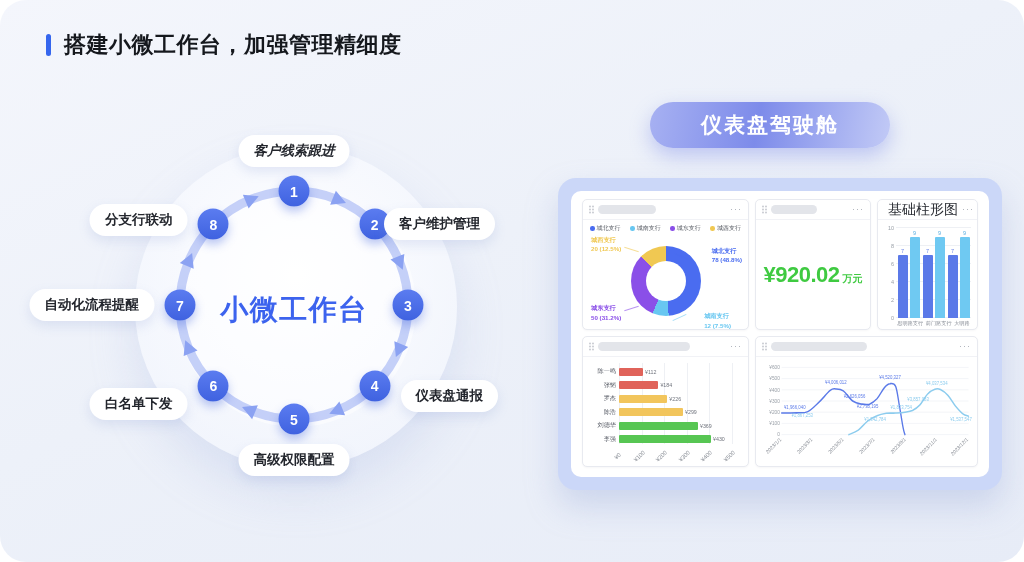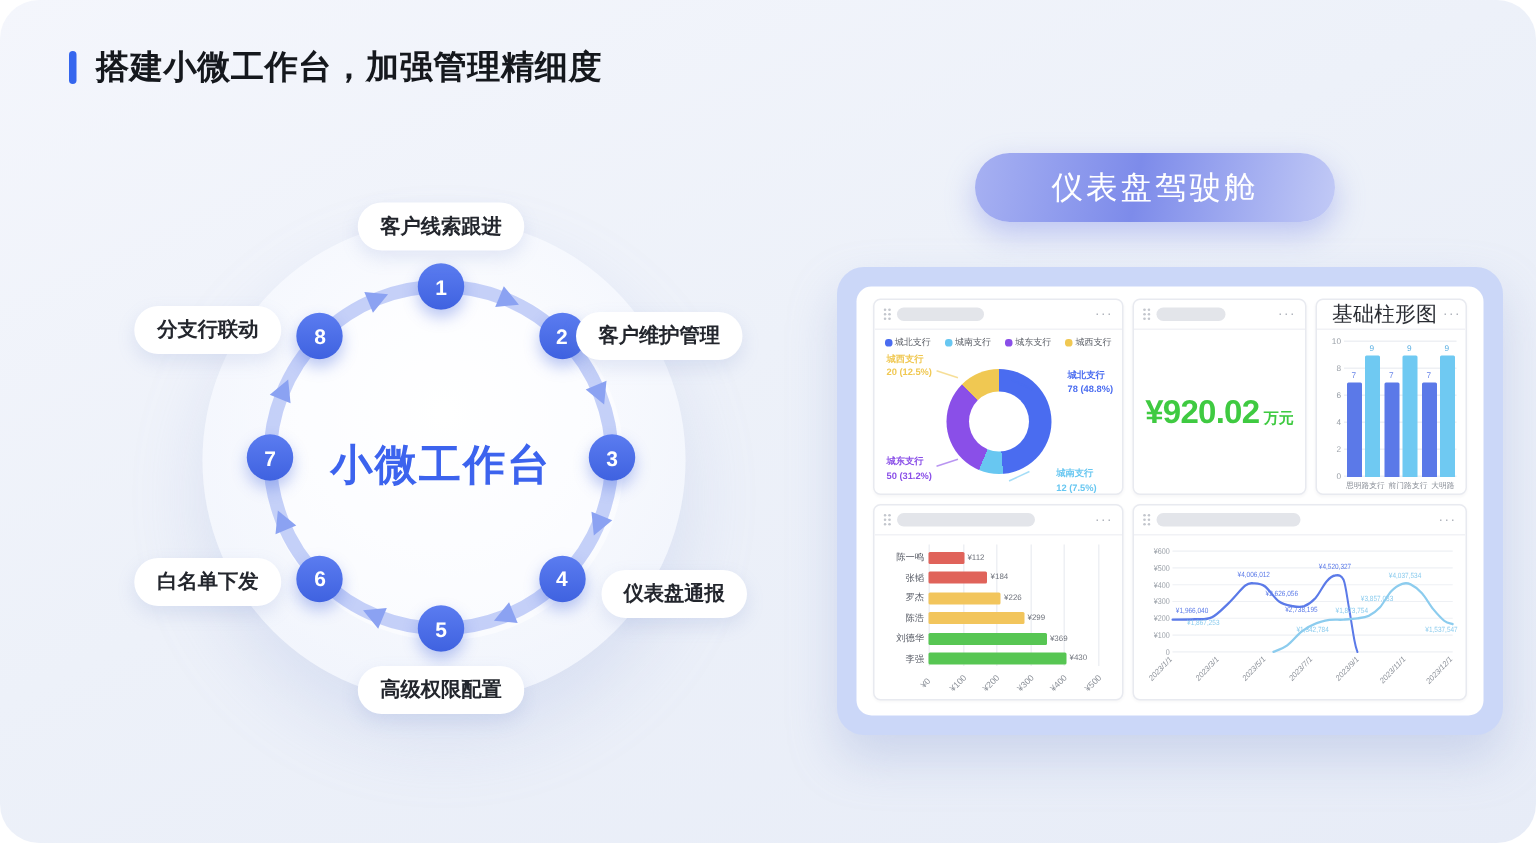--- a/index.html
+++ b/index.html
@@ -21,21 +21,21 @@
         color:#fff;font-size:14px;font-weight:700;display:flex;align-items:center;justify-content:center;
         box-shadow:0 5px 10px rgba(62,97,222,.35);transform:translate(-50%,-50%);z-index:3;}
   .cycle-pill{position:absolute;background:#fff;border-radius:18px;padding:7px 15px;
         font-size:13.5px;font-weight:600;color:#23262d;white-space:nowrap;z-index:3;
         box-shadow:0 5px 12px rgba(124,145,205,.18);}
   .cycle-center{position:absolute;left:214px;top:291px;width:160px;text-align:center;
         font-size:28px;font-weight:700;color:#3c63ee;letter-spacing:1.5px;z-index:2;}
   
   .badge{position:absolute;left:650px;top:102px;width:240px;height:46px;border-radius:23px;
         background:linear-gradient(100deg,#a7b1f2 0%,#7d8bea 45%,#c2caf6 100%);
-        display:flex;align-items:center;justify-content:center;color:#fff;font-size:21px;font-weight:400;
+        display:flex;align-items:center;justify-content:center;color:#fff;font-size:21px;font-weight:700;
         letter-spacing:2px;box-shadow:0 8px 20px rgba(128,142,232,.45);text-align:center;}
   
   .dash{position:absolute;left:558px;top:178px;width:444px;height:312px;border-radius:18px;
         background:#cbd7f8;padding:13px;box-sizing:border-box;box-shadow:0 16px 32px rgba(150,165,215,.35);}
   .panel{width:100%;height:100%;background:#fff;border-radius:10px;box-sizing:border-box;
         padding:8px 11px 10px;display:flex;flex-direction:column;}
   .panel-head{display:flex;align-items:center;gap:5px;height:15px;margin-bottom:5px;}
   .panel-title{font-size:9px;font-weight:700;color:#23262d;}
   .cards{flex:1;display:grid;grid-template-columns:167px 116px 1fr;grid-template-rows:1fr 1fr;gap:6px;}
   .card{background:#fff;border:1px solid #e8eaf0;border-radius:5px;box-shadow:0 1px 2px rgba(40,50,80,.04);
@@ -103,31 +103,32 @@
         <path d="M211.9408270822218,58.121884184999125 L201.87663936980198,45.83521963805322 L196.13638788432564,59.693412625722516 Z" fill="#8ba2f2"></path>
         <path d="M268.76641759757246,124.68900450298135 L270.33794603829585,108.88456530508516 L256.4797530506265,114.6248167905615 Z" fill="#8ba2f2"></path>
         <path d="M261.87811581500085,211.9408270822218 L274.1647803619468,201.87663936980198 L260.30658737427746,196.13638788432564 Z" fill="#8ba2f2"></path>
         <path d="M195.3109954970187,268.76641759757246 L211.11543469491485,270.33794603829585 L205.37518320943852,256.4797530506265 Z" fill="#8ba2f2"></path>
         <path d="M108.05917291777824,261.8781158150009 L118.12336063019809,274.16478036194684 L123.86361211567443,260.3065873742775 Z" fill="#8ba2f2"></path>
         <path d="M51.233582402427494,195.3109954970186 L49.6620539617041,211.1154346949148 L63.5202469493734,205.37518320943846 Z" fill="#8ba2f2"></path>
         <path d="M58.12188418499914,108.05917291777816 L45.83521963805323,118.123360630198 L59.69341262572253,123.86361211567436 Z" fill="#8ba2f2"></path>
         <path d="M124.68900450298138,51.233582402427494 L108.88456530508519,49.6620539617041 L114.62481679056152,63.5202469493734 Z" fill="#8ba2f2"></path>
       </svg>
       <div class="cycle-node" style="left: 294px; top: 191px;">1</div>
-      <div class="cycle-pill" style="left: 294px; top: 135px; transform: translateX(-50%);">客户线索跟进</div>
+      <div class="cycle-pill" style="left: 294px; top: 135px; transform: translateX(-50%); font-style: italic;">客户线索跟进</div>
       <div class="cycle-node" style="left: 374.61px; top: 224.39px;">2</div>
       <div class="cycle-pill" style="left: 384px; top: 224.39px; transform: translateY(-50%);">客户维护管理</div>
       <div class="cycle-node" style="left: 408px; top: 305px;">3</div>
       <div class="cycle-node" style="left: 374.61px; top: 385.61px;">4</div>
       <div class="cycle-pill" style="left: 400.61px; top: 395.61px; transform: translateY(-50%);">仪表盘通报</div>
       <div class="cycle-node" style="left: 294px; top: 419px;">5</div>
       <div class="cycle-pill" style="left: 294px; top: 444px; transform: translateX(-50%);">高级权限配置</div>
       <div class="cycle-node" style="left: 213.39px; top: 385.61px;">6</div>
-      <div class="cycle-pill" style="left: 187.39px; top: 388px; transform: translate(-100%, -50%); text-align: center;">白名单下发</div>
+      <div class="cycle-pill" style="left: 187.39px; top: 404px; transform: translate(-100%, -50%); text-align: center;">白名单下发</div>
       <div class="cycle-node" style="left: 180px; top: 305px;">7</div>
+      <div class="cycle-pill" style="left: 154px; top: 305px; transform: translate(-100%, -50%);">自动化流程提醒</div>
       <div class="cycle-node" style="left: 213.39px; top: 224.39px;">8</div>
       <div class="cycle-pill" style="left: 187.39px; top: 220.39px; transform: translate(-100%, -50%);">分支行联动</div>
     </div>
 
   <div class="badge">仪表盘驾驶舱</div>
 
   <div class="dash">
     <div class="panel">
 
       <div class="cards">

